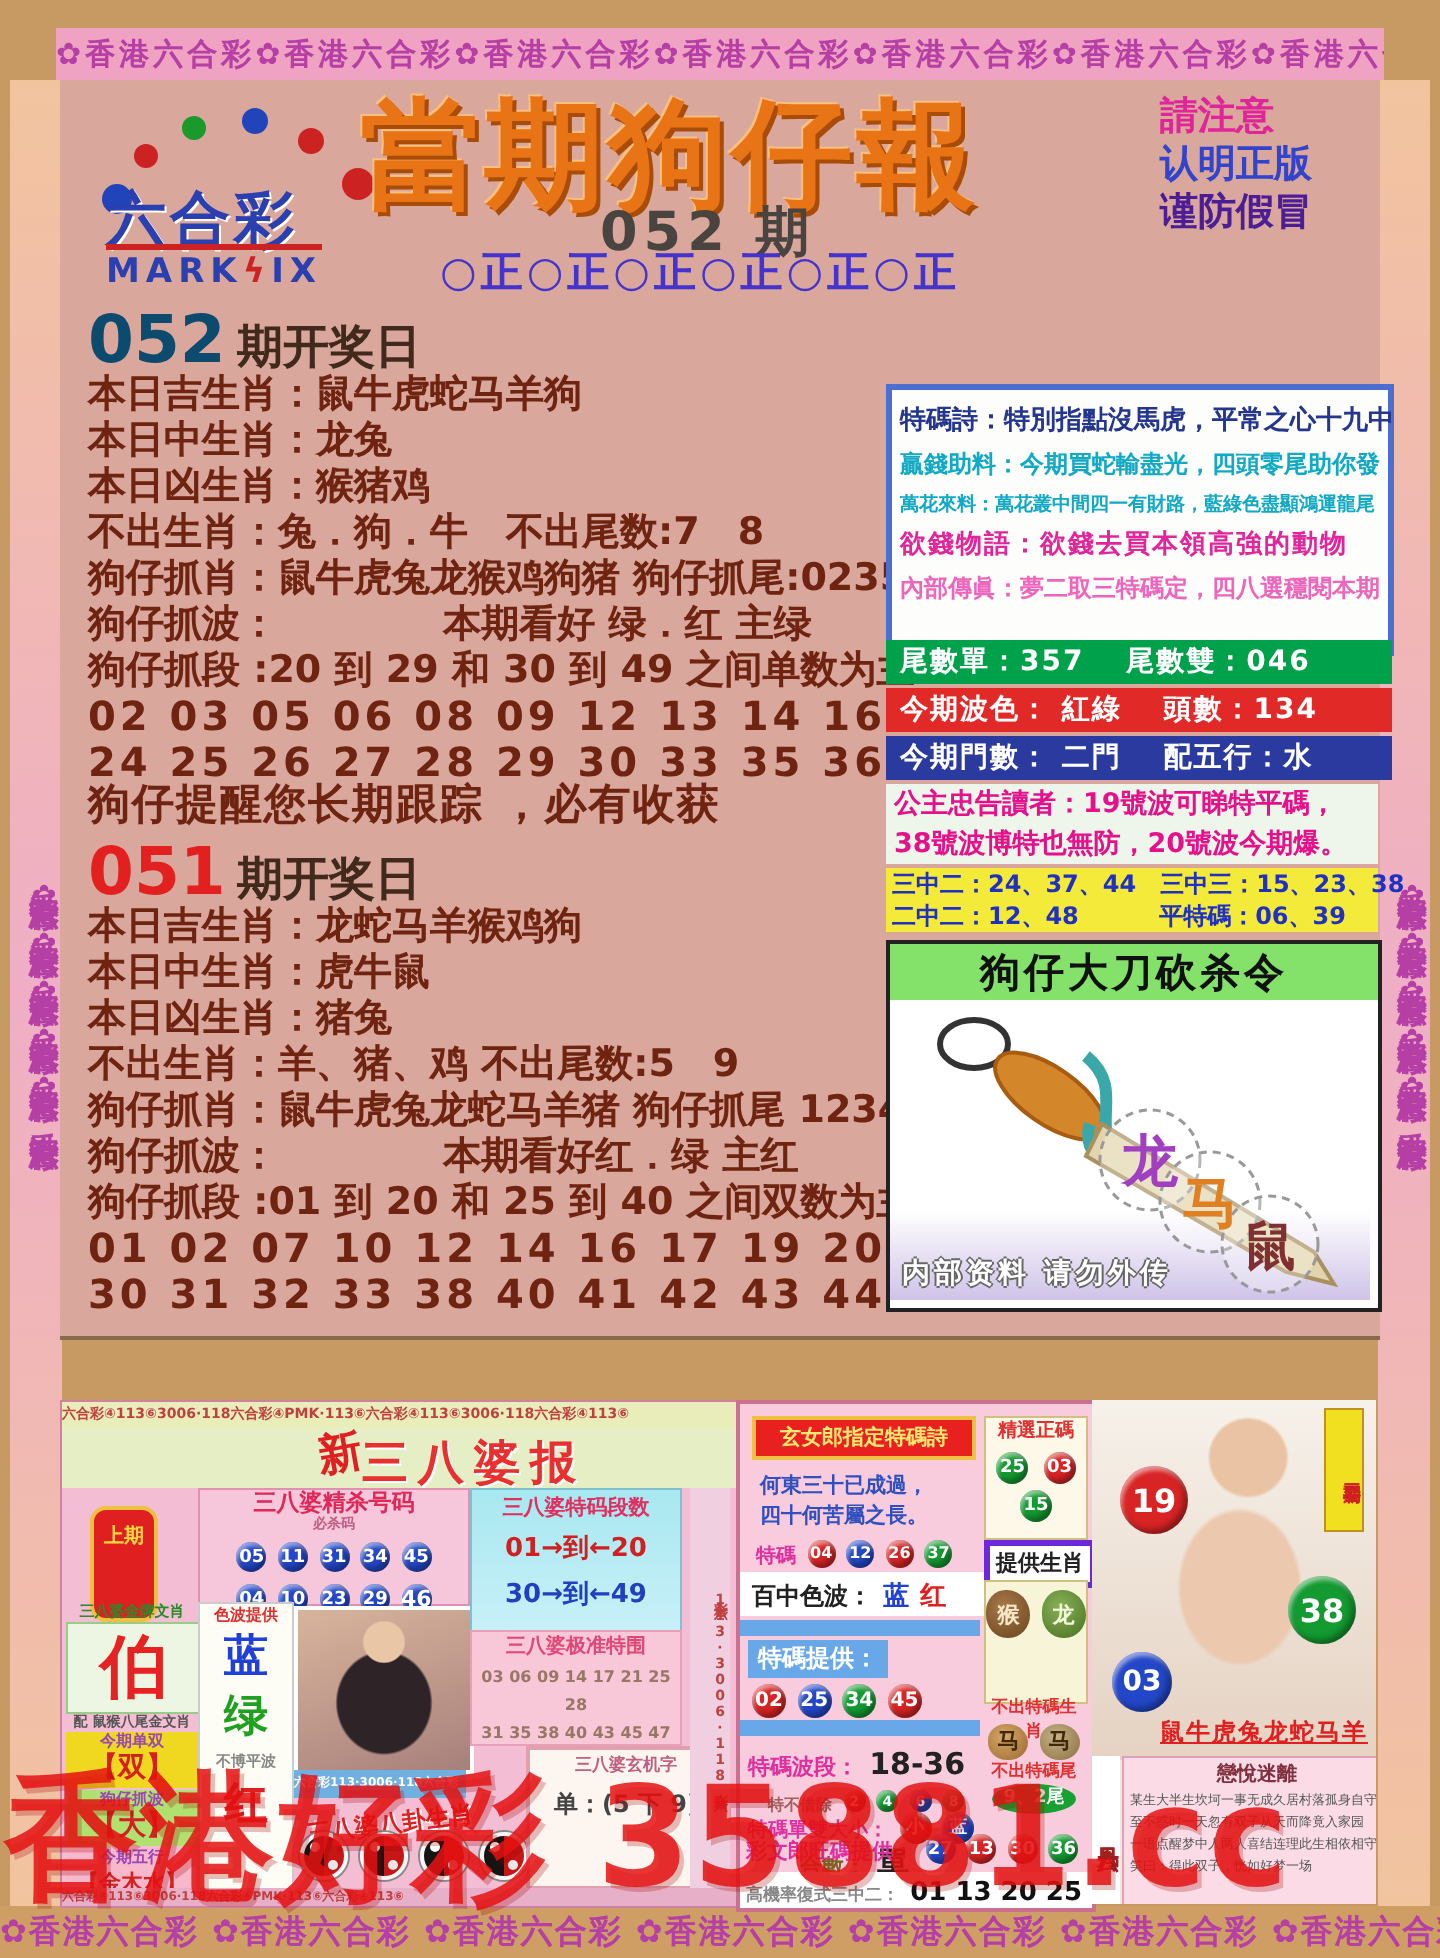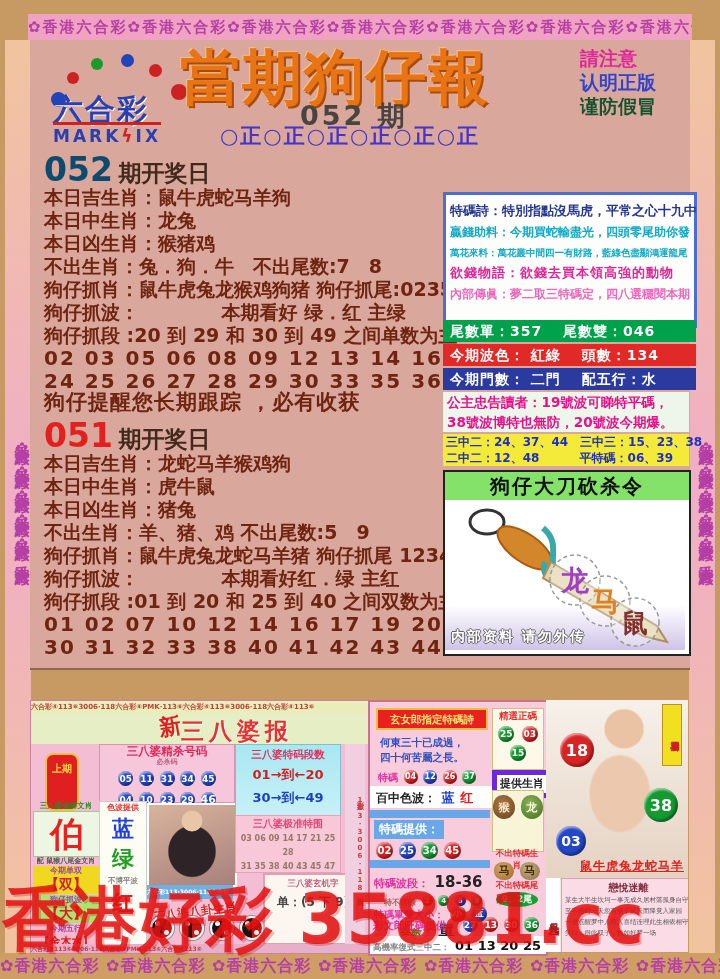--- a/index.html
+++ b/index.html
@@ -54,21 +54,21 @@
     </div>
   </div>
 
   <div class="abs" style="left:180px;top:38px;width:400px;font-size:60px;color:#e87416;letter-spacing:2px;
               text-shadow:2px 2px 0 #a84c08, -1px -1px 0 #f8c080;">當期狗仔報</div>
   <div class="abs" style="left:300px;top:98px;font-size:27px;color:#4a4440;letter-spacing:3px;">052 期</div>
 
   <div class="abs" style="left:580px;top:46px;width:100px;text-align:left;">
     <div style="font-size:19px;color:#e0259a;line-height:24px;">請注意</div>
     <div style="font-size:19px;color:#3344cc;line-height:24px;">认明正版</div>
-    <div style="font-size:19px;color:#14532d;line-height:24px;">谨防假冒</div>
+    <div style="font-size:19px;color:#4c1d95;line-height:24px;">谨防假冒</div>
   </div>
 
   <div class="abs" style="left:200px;top:122px;width:300px;text-align:center;font-size:21px;color:#4433cc;letter-spacing:2px;">○正○正○正○正○正○正</div>
 
   <div class="abs" style="left:44px;top:150px;width:400px;">
     <div style="height:36px;">
       <span style="font-size:33px;color:#0c4a6e;">052</span>
       <span style="font-size:23px;color:#41291c;">期开奖日</span>
     </div>
     <div class="mline">本日吉生肖：鼠牛虎蛇马羊狗</div>
@@ -277,21 +277,21 @@
       <span style="font-size:11px;color:#806020;">合數：</span>
       <span style="font-size:16px;color:#222;">單</span>
     </div>
 
     <div class="abs" style="left:122px;top:6px;width:50px;height:60px;background:#fdf8e8;border:1px solid #d0c080;text-align:center;">
       <div style="font-size:9.5px;color:#e03030;line-height:14px;">精選正碼</div>
       <span class="ball green" style="width:16px;height:16px;font-size:9px;margin:1px;">25</span>
       <span class="ball red" style="width:16px;height:16px;font-size:9px;margin:1px;">03</span>
       <span class="ball green" style="width:16px;height:16px;font-size:9px;margin:1px;">15</span>
     </div>
-    <div class="abs" style="left:122px;top:68px;width:50px;height:18px;background:#fff;border:5px solid #6d28d9;font-size:11px;color:#222;text-align:center;line-height:18px;">提供生肖</div>
+    <div class="abs" style="left:122px;top:68px;width:50px;height:18px;background:#fff;border:3px solid #6d28d9;font-size:11px;color:#222;text-align:center;line-height:18px;">提供生肖</div>
     <div class="abs" style="left:122px;top:88px;width:50px;height:56px;background:#f8f4d8;border:1px solid #d0c080;text-align:center;padding-top:4px;">
       <span class="animal" style="width:22px;height:24px;background:radial-gradient(circle at 40% 35%,#a87848,#6a4420);color:#f8e8c8;">猴</span>
       <span class="animal" style="width:22px;height:24px;background:radial-gradient(circle at 40% 35%,#88b058,#4a7020);color:#f0f8d8;">龙</span>
     </div>
     <div class="abs" style="left:122px;top:146px;width:50px;font-size:8.5px;color:#e03030;text-align:center;">不出特碼生肖</div>
     <div class="abs" style="left:122px;top:157px;width:50px;text-align:center;">
       <span class="animal" style="width:20px;height:18px;background:radial-gradient(circle at 40% 35%,#d8a868,#986830);color:#402808;">马</span>
       <span class="animal" style="width:20px;height:18px;background:radial-gradient(circle at 40% 35%,#c8b088,#887040);color:#402808;">马</span>
     </div>
     <div class="abs" style="left:122px;top:178px;width:50px;font-size:8.5px;color:#e03030;text-align:center;">不出特碼尾數</div>
@@ -307,21 +307,21 @@
     </div>
     <div class="abs" style="left:0;top:234px;width:176px;height:18px;background:#fff;line-height:18px;padding-left:3px;white-space:nowrap;">
       <span style="font-size:8.5px;color:#888;">高機率復式三中二：</span>
       <span style="font-size:13px;color:#111;">01 13 20 25 34 46</span>
     </div>
   </div>
 
   <div class="abs" style="left:546px;top:700px;width:142px;height:252px;background:#f0e8e0;overflow:hidden;">
     <div class="abs photoB" style="left:0;top:0;width:142px;height:180px;"></div>
     <div class="abs vtext" style="left:116px;top:4px;width:18px;height:60px;background:#f0e020;border:1px solid #c09020;color:#d02020;font-size:9px;text-align:center;">要看三二期</div>
-    <span class="ball red abs" style="left:14px;top:33px;width:34px;height:34px;font-size:16px;">18</span>
+    <span class="ball red abs" style="left:14px;top:33px;width:34px;height:34px;font-size:16px;">19</span>
     <span class="ball green abs" style="left:98px;top:88px;width:34px;height:34px;font-size:16px;">38</span>
     <span class="ball blue abs" style="left:10px;top:126px;width:30px;height:30px;font-size:14px;">03</span>
     <div class="abs" style="left:34px;top:158px;font-size:12px;color:#e02020;letter-spacing:1px;text-decoration:underline;">鼠牛虎兔龙蛇马羊</div>
     <div class="abs vtext" style="left:0;top:178px;width:14px;height:74px;background:#fff;color:#a02020;font-size:11px;text-align:center;">风月六合</div>
     <div class="abs" style="left:15px;top:178px;width:127px;height:74px;background:#fbdce6;border:1px solid #e0a0b8;padding:2px 3px;">
       <div style="font-size:10px;color:#803040;text-align:center;line-height:14px;">戀悅迷離</div>
       <div style="font-size:6.5px;color:#555;line-height:11px;font-weight:normal;">某生大半生坎坷一事无成久居村落孤身自守</div>
       <div style="font-size:6.5px;color:#555;line-height:11px;font-weight:normal;">至不惑时一天忽有双子从天而降竟入家园</div>
       <div style="font-size:6.5px;color:#555;line-height:11px;font-weight:normal;">一语点醒梦中人两人喜结连理此生相依相守</div>
       <div style="font-size:6.5px;color:#555;line-height:11px;font-weight:normal;">笑曰：得此双子，恍如好梦一场</div>

